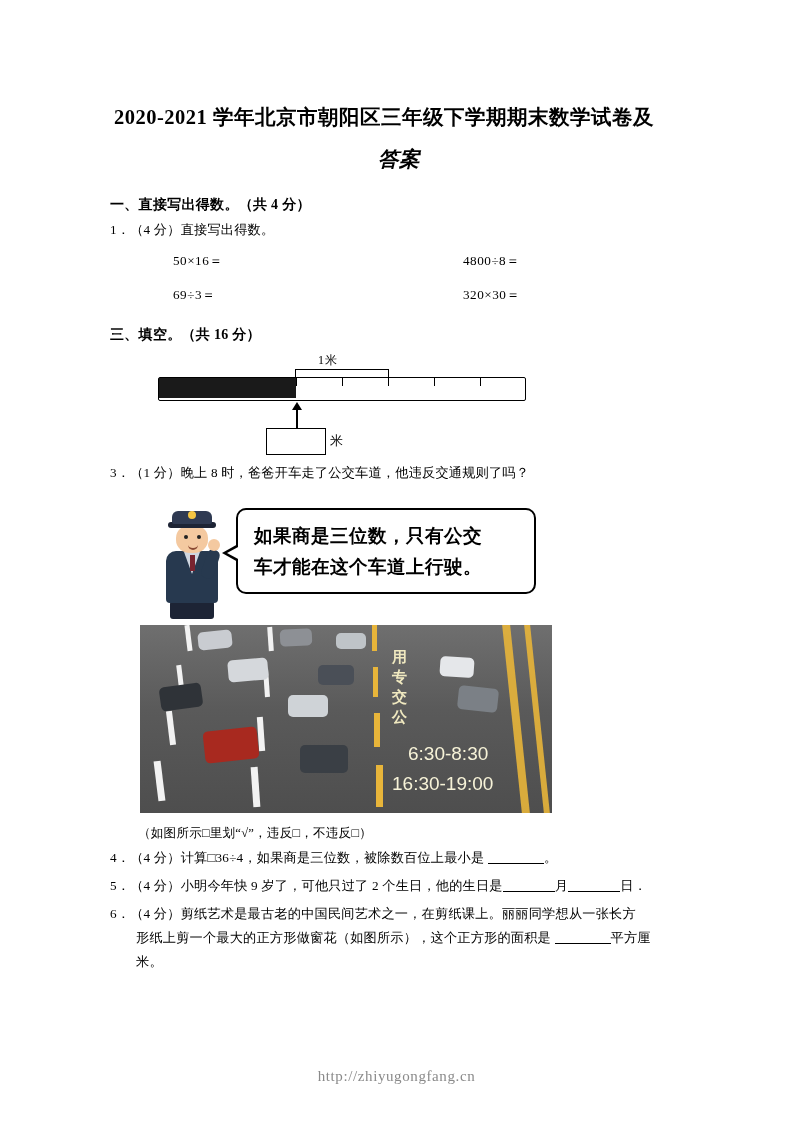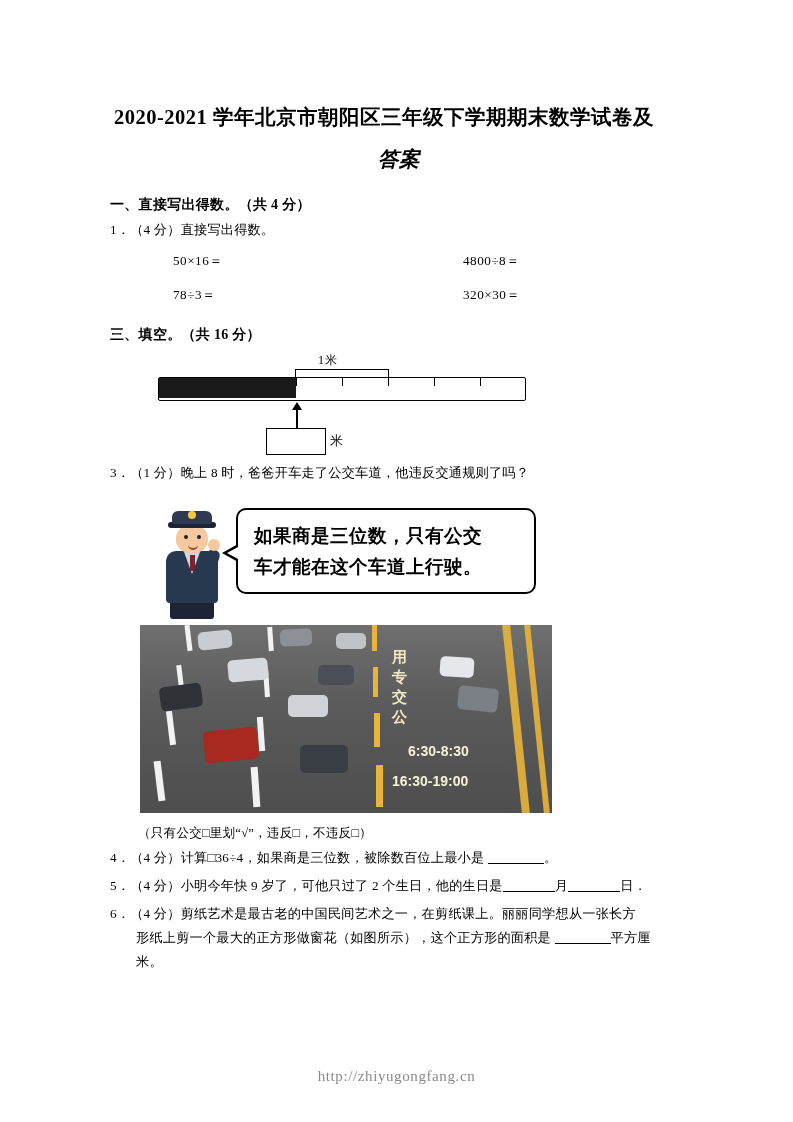--- a/index.html
+++ b/index.html
@@ -244,22 +244,22 @@
     color: #f0e9c0;
     font-size: 15px;
     font-weight: bold;
     font-family: "Liberation Sans", sans-serif;
     letter-spacing: 1px;
     line-height: 20px;
   }
   .road .times {
     position: absolute;
     color: #f7f3d8;
-    font-size: 14px;
-    font-weight: bold;
+    font-size: 19px;
+    font-weight: normal;
     font-family: "Liberation Sans", sans-serif;
   }
   .car {
     position: absolute;
     border-radius: 5px;
   }
   .paren-note {
     font-size: 12.6px;
     margin-top: 12px;
     margin-left: 28px;
@@ -300,21 +300,21 @@
 
     <div class="q">
       <span>1．</span><span>（4 分）直接写出得数。</span>
     </div>
 
     <div class="calc-row">
       <div class="calc-col">50×16＝</div>
       <div class="calc-col second">4800÷8＝</div>
     </div>
     <div class="calc-row">
-      <div class="calc-col">78÷3＝</div>
+      <div class="calc-col">69÷3＝</div>
       <div class="calc-col second">320×30＝</div>
     </div>
 
     <div class="section-head">三、填空。（共 16 分）</div>
 
 
     <div class="ruler-fig">
       <div class="ruler-label">1米</div>
       <div class="ruler-bracket"></div>
       <div class="ruler-body"></div>
@@ -391,21 +391,21 @@
         <div class="car" style="left:178px; top:40px; width:36px; height:20px; background:#4a4f57;"></div>
         <div class="car" style="left:300px; top:32px; width:34px; height:20px; background:#e5e7ea; transform:rotate(4deg);"></div>
         <div class="car" style="left:20px; top:60px; width:42px; height:24px; background:#2f3338; transform:rotate(-8deg);"></div>
         <div class="car" style="left:148px; top:70px; width:40px; height:22px; background:#cfd3d7;"></div>
         <div class="car" style="left:318px; top:62px; width:40px; height:24px; background:#7b8086; transform:rotate(6deg);"></div>
         <div class="car" style="left:64px; top:104px; width:54px; height:32px; background:#a8291f; transform:rotate(-6deg);"></div>
         <div class="car" style="left:160px; top:120px; width:48px; height:28px; background:#3a3f45;"></div>
       </div>
     </div>
 
-    <div class="paren-note">（只有公交□里划“√”，违反□，不违反□）</div>
+    <div class="paren-note">（如图所示□里划“√”，违反□，不违反□）</div>
 
     <div class="q">
       <span>4．</span><span>（4 分）计算□36÷4，如果商是三位数，被除数百位上最小是</span>&nbsp;<span class="blank"></span><span>。</span>
     </div>
 
     <div class="q">
       <span>5．</span><span>（4 分）小明今年快 9 岁了，可他只过了 2 个生日，他的生日是</span><span class="blank mid"></span><span>月</span><span class="blank mid"></span><span>日．</span>
     </div>
 
     <div class="q">

